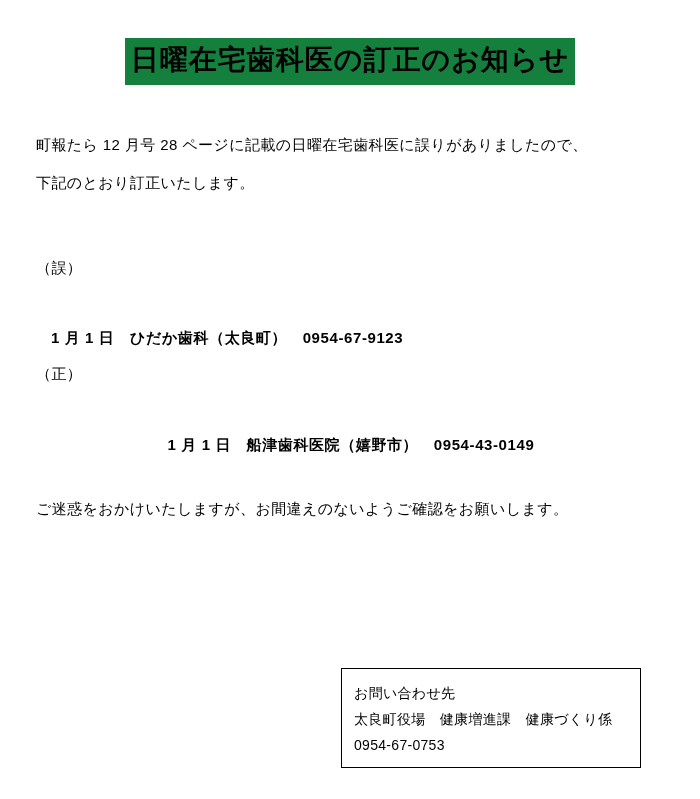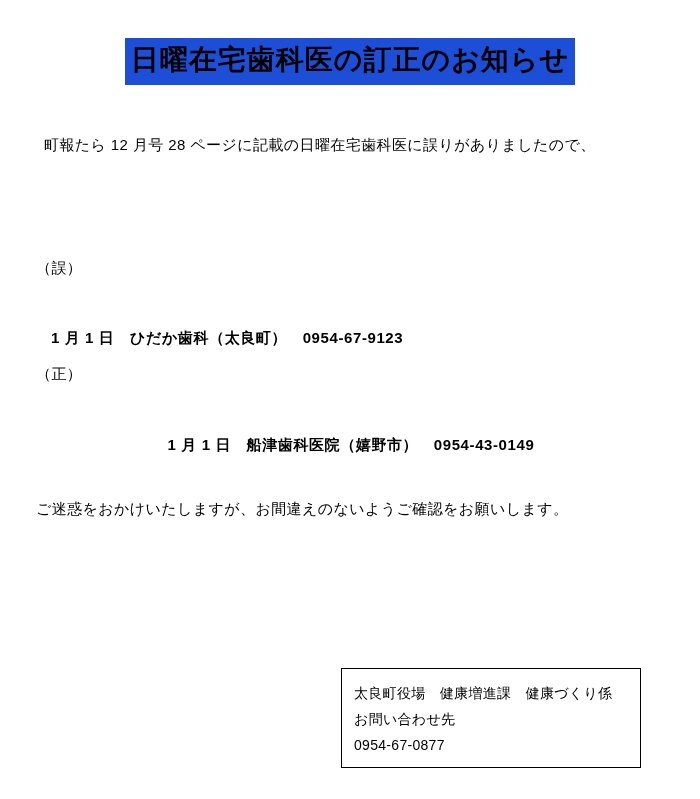--- a/index.html
+++ b/index.html
@@ -24,32 +24,32 @@
 
   .title-wrap {
     position: absolute;
     top: 38px;
     left: 0;
     width: 700px;
     text-align: center;
   }
   .title {
     display: inline-block;
-    background: #1d4ed8;
+    background: #15803d;
     font-size: 28px;
     font-weight: bold;
     letter-spacing: 1px;
     line-height: 1.45;
     padding: 2px 6px 4px 6px;
     white-space: nowrap;
   }
 
   .body-block {
     position: absolute;
-    left: 44px;
+    left: 36px;
     top: 126px;
     width: 630px;
   }
   .para {
     font-size: 15px;
     line-height: 2.55;
     letter-spacing: 0.4px;
     margin: 0;
     white-space: nowrap;
   }
@@ -114,20 +114,21 @@
 <body>
 
 <div class="page">
 
   <div class="title-wrap">
     <span class="title">日曜在宅歯科医の訂正のお知らせ</span>
   </div>
 
   <div class="body-block">
     <p class="para">町報たら 12 月号 28 ページに記載の日曜在宅歯科医に誤りがありましたので、</p>
+    <p class="para">下記のとおり訂正いたします。</p>
   </div>
 
   <div class="section wrong-label">
     <p class="label-line">（誤）</p>
   </div>
 
   <div class="section wrong-entry">
     <p class="entry-line">1 月 1 日　ひだか歯科（太良町）　0954-67-9123</p>
   </div>
 
@@ -135,18 +136,18 @@
     <p class="label-line">（正）</p>
   </div>
 
   <div class="section right-entry">
     <p class="entry-line">1 月 1 日　船津歯科医院（嬉野市）　0954-43-0149</p>
   </div>
 
   <p class="closing">ご迷惑をおかけいたしますが、お間違えのないようご確認をお願いします。</p>
 
   <div class="contact-box">
+    <p class="contact-line">お問い合わせ先</p>
     <p class="contact-line">太良町役場　健康増進課　健康づくり係</p>
-    <p class="contact-line">お問い合わせ先</p>
-    <p class="contact-line">0954-67-0877</p>
+    <p class="contact-line">0954-67-0753</p>
   </div>
 
 </div>
 
 </body></html>

